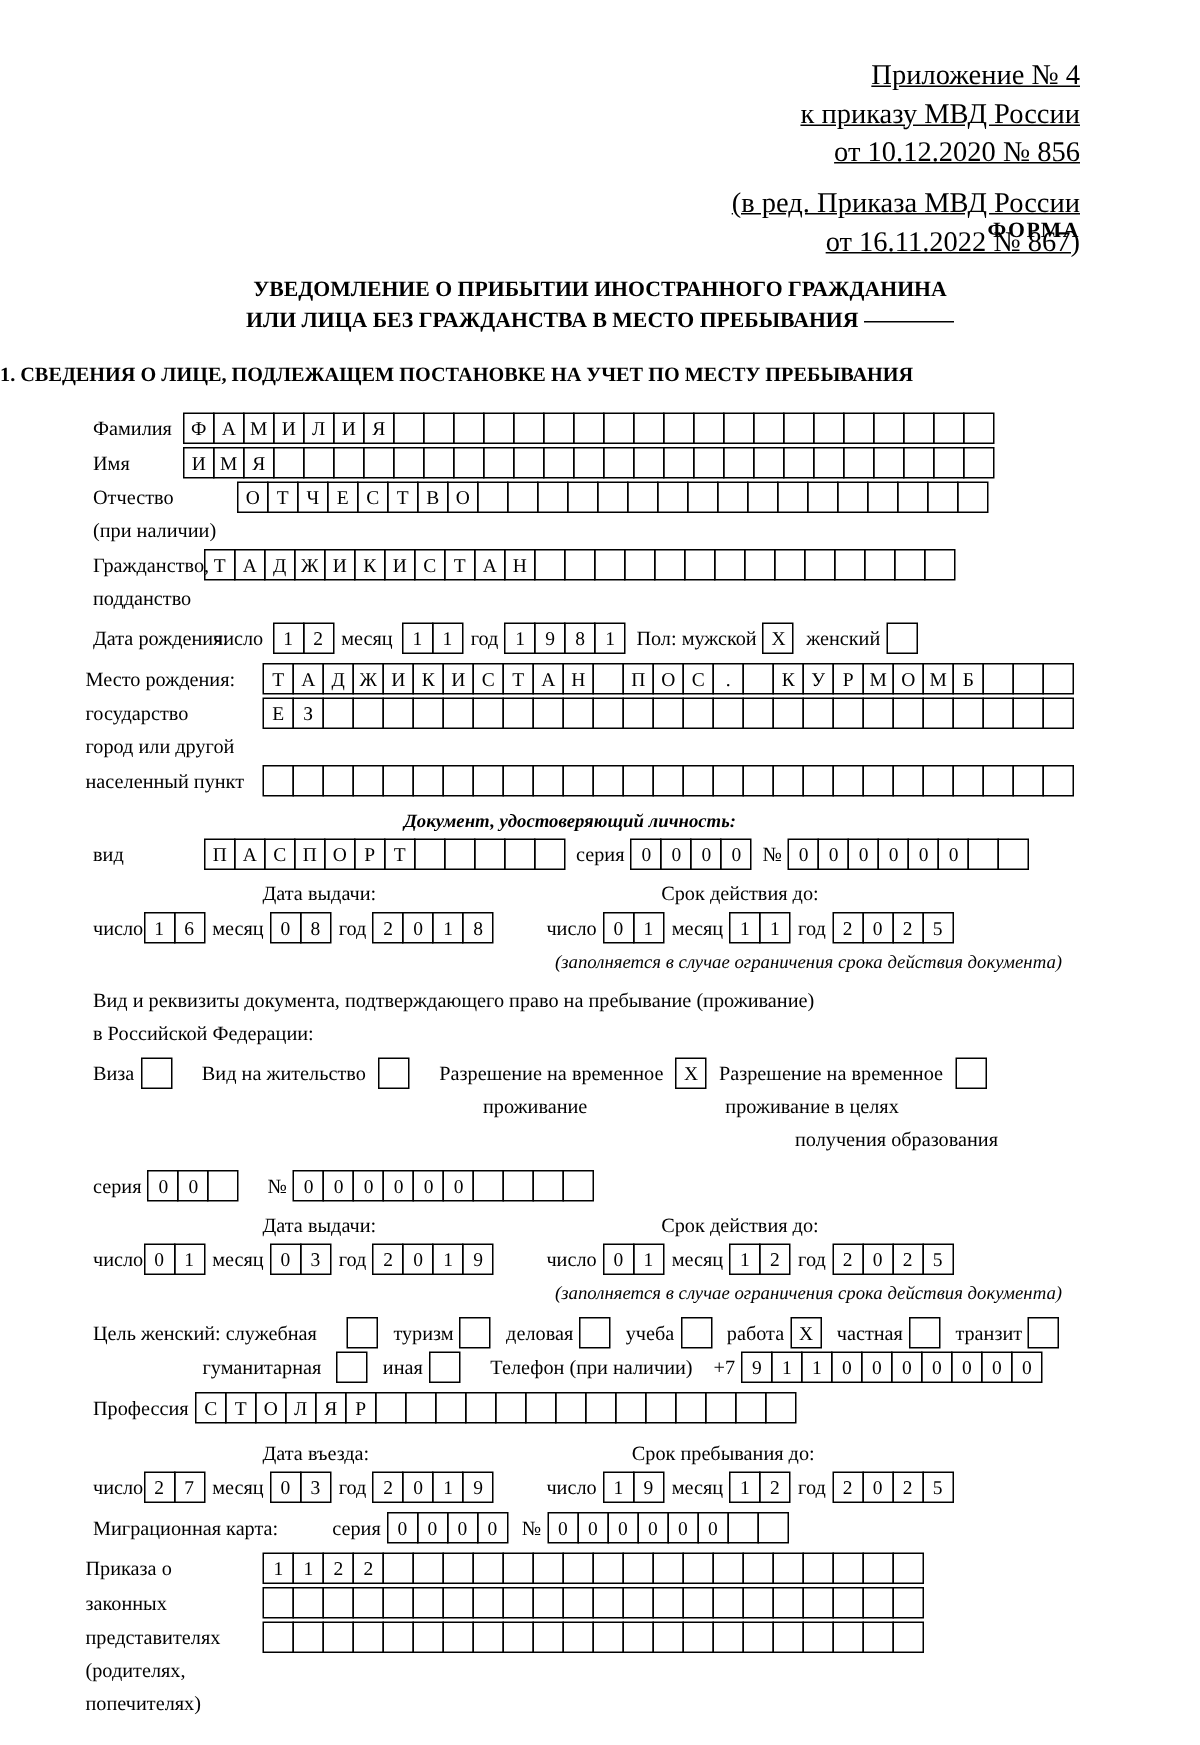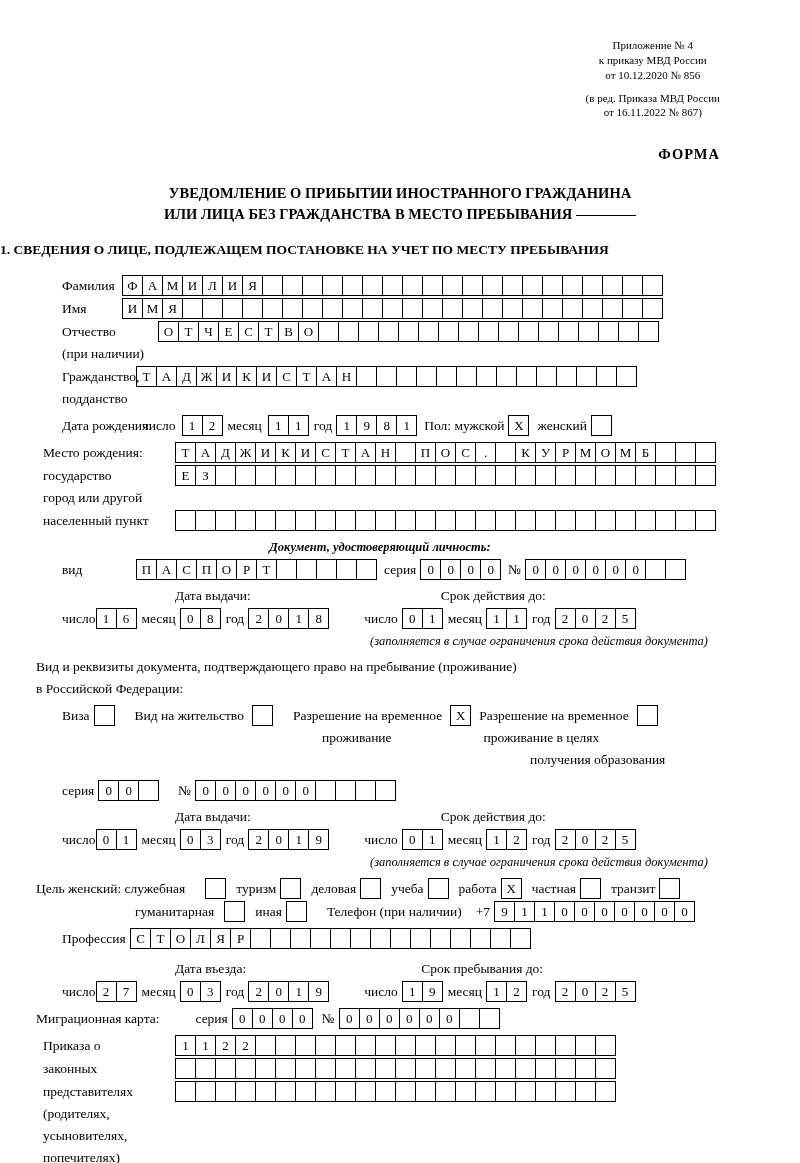--- a/index.html
+++ b/index.html
@@ -19,23 +19,24 @@
     position: relative;
     width: 800px;
     height: 1163px;
     padding: 0;
   }
   
   .header-block {
     position: absolute;
     top: 38px;
     right: 80px;
-    text-align: center;
-    font-size: 11px;
+    text-align: right;
+    font-size: 19px;
     line-height: 1.35;
+    text-decoration: underline;
   }
   .header-block .gap {
     height: 8px;
   }
   .forma {
     position: absolute;
     top: 146px;
     right: 80px;
     font-weight: bold;
     font-size: 14.5px;
@@ -125,25 +126,25 @@
   .mb10 { margin-bottom: 10px; }
   .label-col {
     width: 122px;
     flex: none;
     padding-left: 62px;
     box-sizing: border-box;
   }
   .label-col-wide {
     width: 175px;
     flex: none;
-    padding-left: 43px;
+    padding-left: 57px;
     box-sizing: border-box;
   }
   .line-lbl {
-    padding-left: 36px;
+    padding-left: 62px;
   }
 </style>
 </head>
 <body>
 
 <div class="page">
 
   <div class="header-block">
     <div>Приложение № 4</div>
     <div>к приказу МВД России</div>
@@ -906,21 +907,18 @@
           <div class="cell"></div>
           <div class="cell"></div>
           <div class="cell"></div>
           <div class="cell"></div>
         </div>
     </div>
     <div class="row">
       <div class="label-col-wide lbl">(родителях,</div>
     </div>
     <div class="row">
-      <div class="label-col-wide lbl">усыновителях,</div>
-    </div>
-    <div class="row">
       <div class="label-col-wide lbl">попечителях)</div>
       <div style="flex:1"></div>
     </div>
 
   </div>
 </div>
 
 </body></html>

